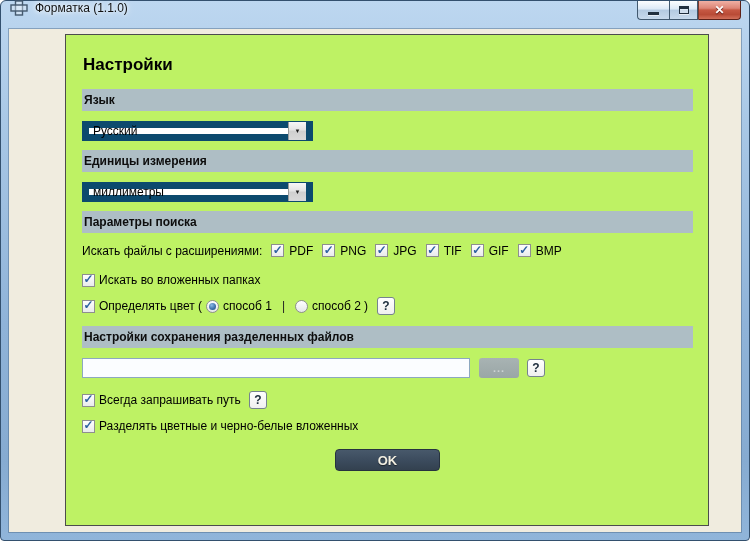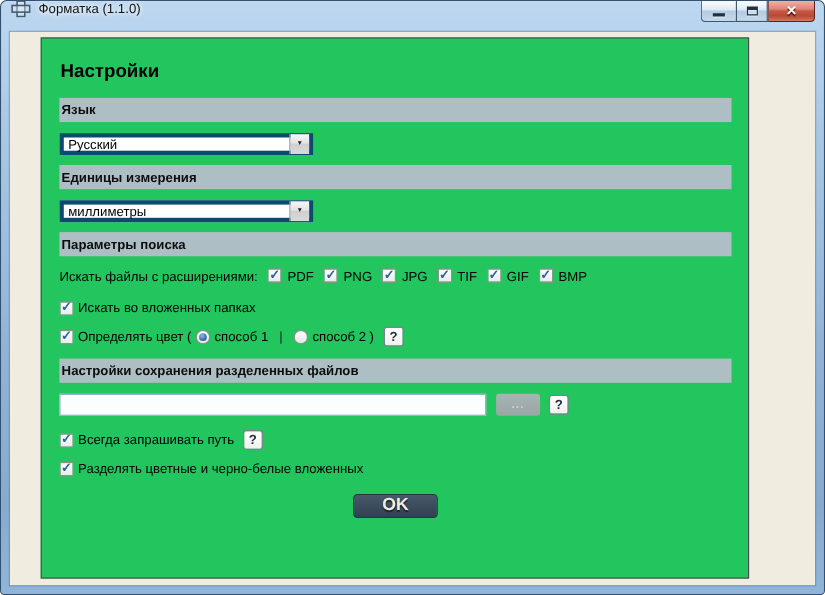--- a/index.html
+++ b/index.html
@@ -36,32 +36,32 @@
   }
   .glyph-min { width:11px; height:3px; background:#21303f; margin-top:7px; box-shadow:0 1px 0 rgba(255,255,255,.6); }
   .glyph-max { width:10px; height:8px; box-sizing:border-box; border:1px solid #21303f; border-top-width:3px; background:rgba(255,255,255,.35); box-shadow:0 1px 0 rgba(255,255,255,.6); }
   .glyph-close { color:#fff; font-size:12px; font-weight:bold; line-height:1; text-shadow:0 1px 1px rgba(60,0,0,.8); }
   
   .client {
     position:absolute; left:8px; right:8px; top:28px; bottom:8px;
     background:#f0ecdf; box-shadow:0 0 0 1px rgba(70,100,130,.45);
   }
   .panel {
-    position:absolute; left:28px; top:5px; width:644px; height:492px; box-sizing:border-box;
-    border:1px solid #4c4c4c; background:#22c55e; padding:20px 15px 0 16px;
+    position:absolute; left:56px; top:5px; width:644px; height:492px; box-sizing:border-box;
+    border:1px solid #4c4c4c; background:#bef264; padding:20px 15px 0 16px;
   }
   .page-title { font-size:17px; font-weight:bold; margin:0 0 14px 1px; line-height:20px; }
   .section-bar {
     background:#aebec5; height:22px; line-height:22px; font-weight:bold;
     padding-left:2px; margin-bottom:10px; color:#0d0d0d;
   }
   
   .combo {
     width:231px; height:20px; box-sizing:border-box; margin-bottom:9px;
-    background:#fff; border:4px solid #0c4a6e;
+    background:#fff; border:7px solid #0c4a6e;
     display:flex; align-items:center; justify-content:space-between; cursor:default;
   }
   .combo-text { padding-left:4px; }
   .combo-btn {
     width:17px; height:18px; flex:none; border-left:1px solid #9a9a9a;
     background:linear-gradient(180deg,#f7f7f7 0%,#e3e3e3 45%,#cfcfcf 50%,#dadada 100%);
     display:flex; align-items:center; justify-content:center; font-size:6px; color:#1d1d1d;
   }
   
   .row { display:flex; align-items:center; }
@@ -108,24 +108,24 @@
     background:linear-gradient(180deg,#a8b3b3,#9aa6a6); color:#ccd4d4;
     font-size:11px; font-weight:bold; letter-spacing:1px;
     display:flex; align-items:center; justify-content:center; cursor:default;
   }
   .path-row .help-btn { margin-left:8px; }
   .ask-row { margin-bottom:10px; height:18px; }
   .ask-row .help-btn { margin-left:8px; }
   .split-row { margin-bottom:16px; height:14px; }
   .ok-row { display:flex; justify-content:center; }
   .ok-button {
-    width:77px; height:22px; box-sizing:border-box;
+    width:105px; height:22px; box-sizing:border-box;
     background:linear-gradient(180deg,#48596b 0%,#3c4c5e 50%,#33414f 100%);
     border:1px solid #27333f; border-radius:4px;
-    color:#f1eee1; font-weight:bold; font-size:16px;
+    color:#f1eee1; font-weight:bold; font-size:13px;
     display:flex; align-items:center; justify-content:center; cursor:default;
     text-shadow:0 1px 1px rgba(0,0,0,.5);
   }
 </style>
 </head>
 <body>
 
 <div class="window">
 
   <div class="titlebar">

